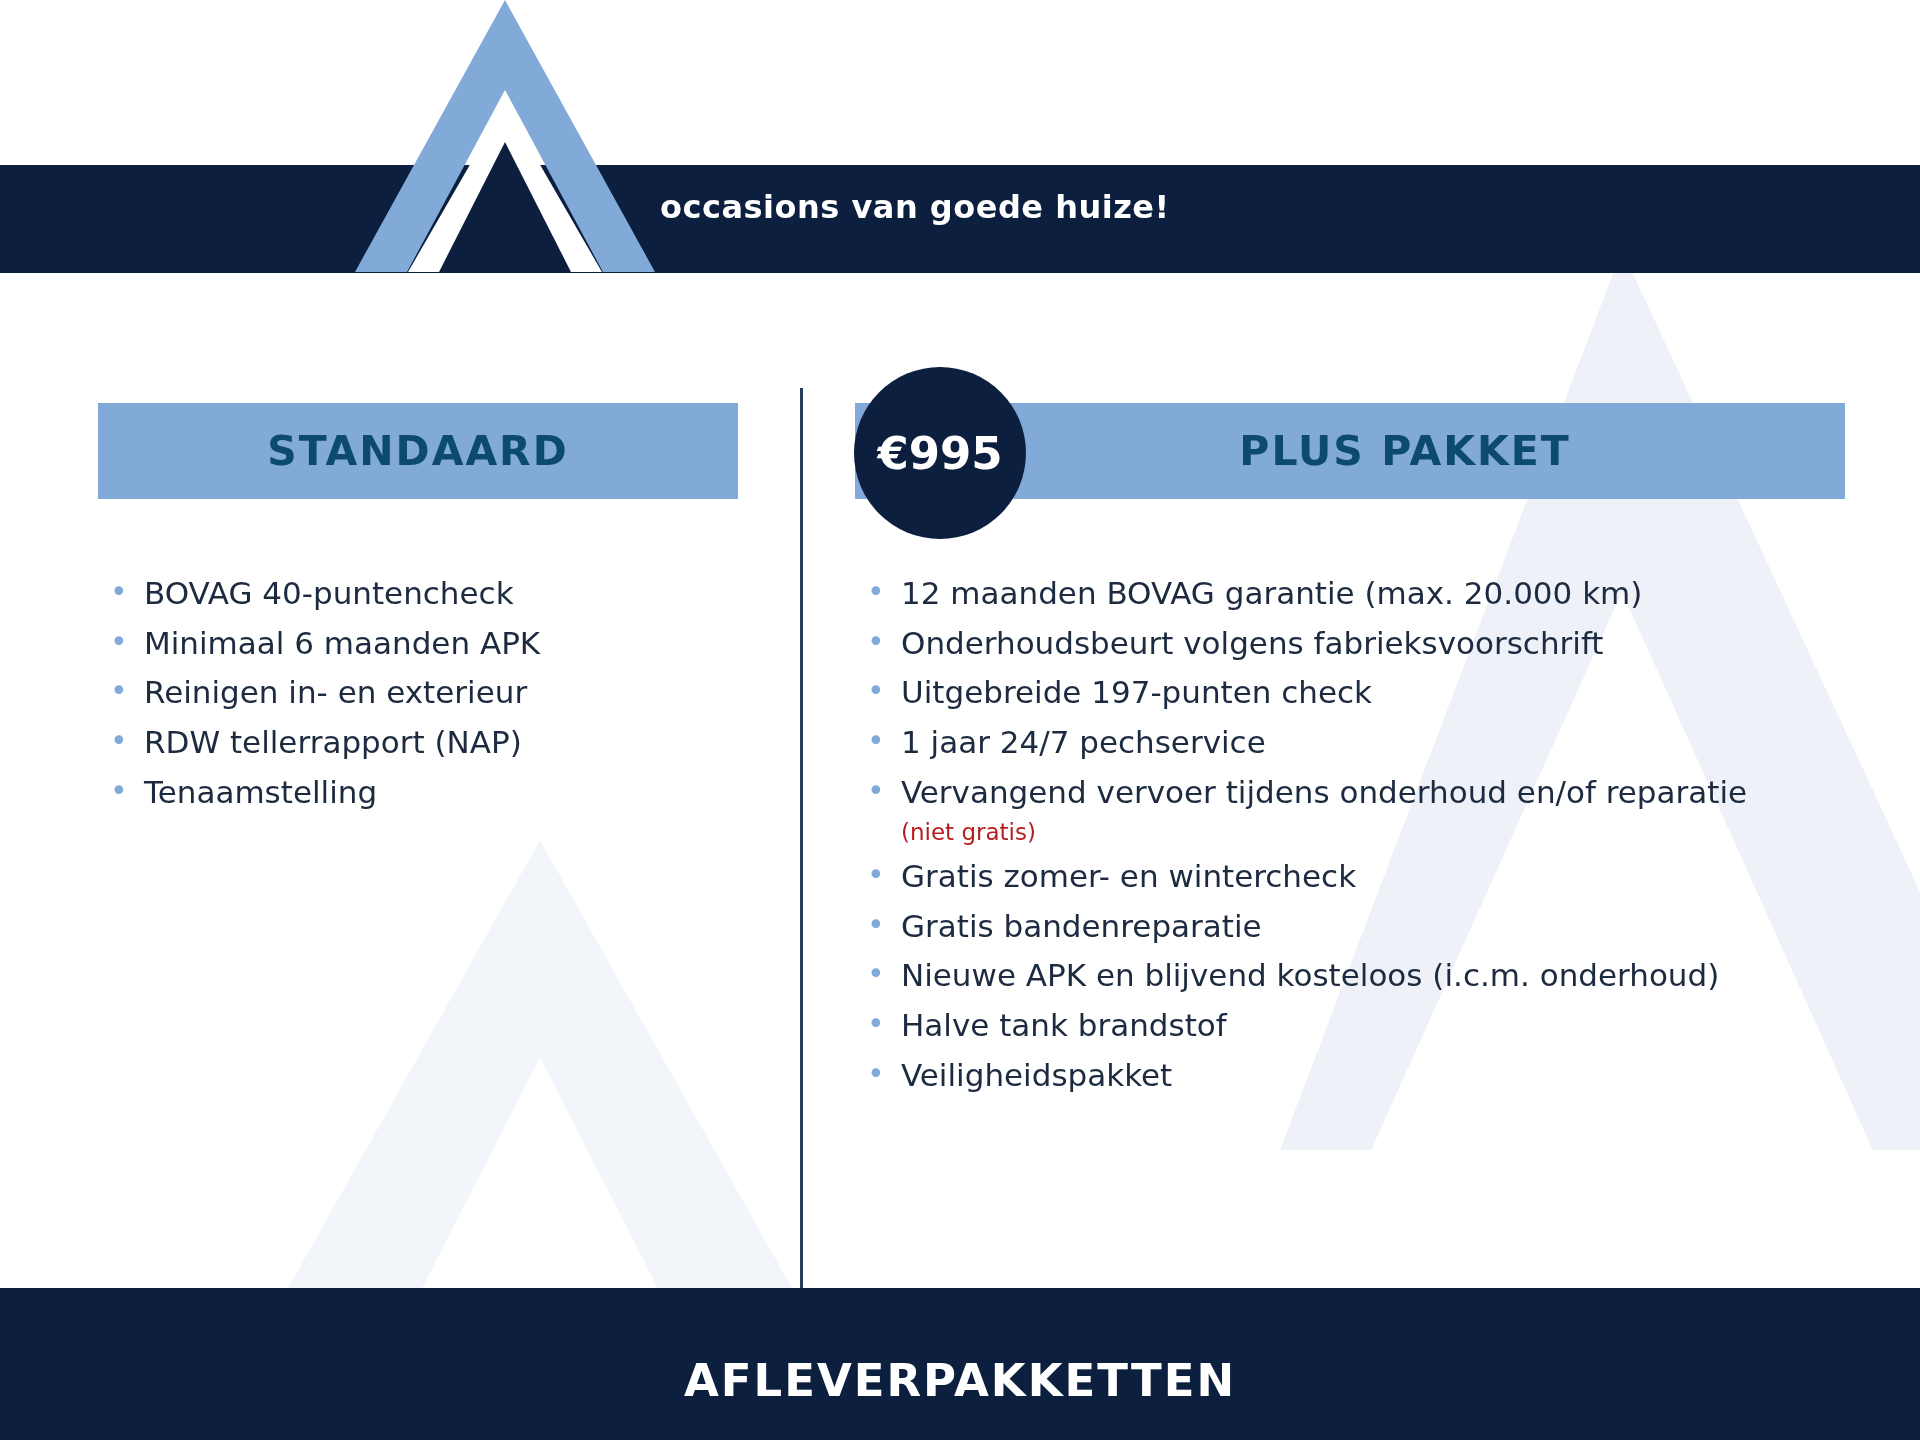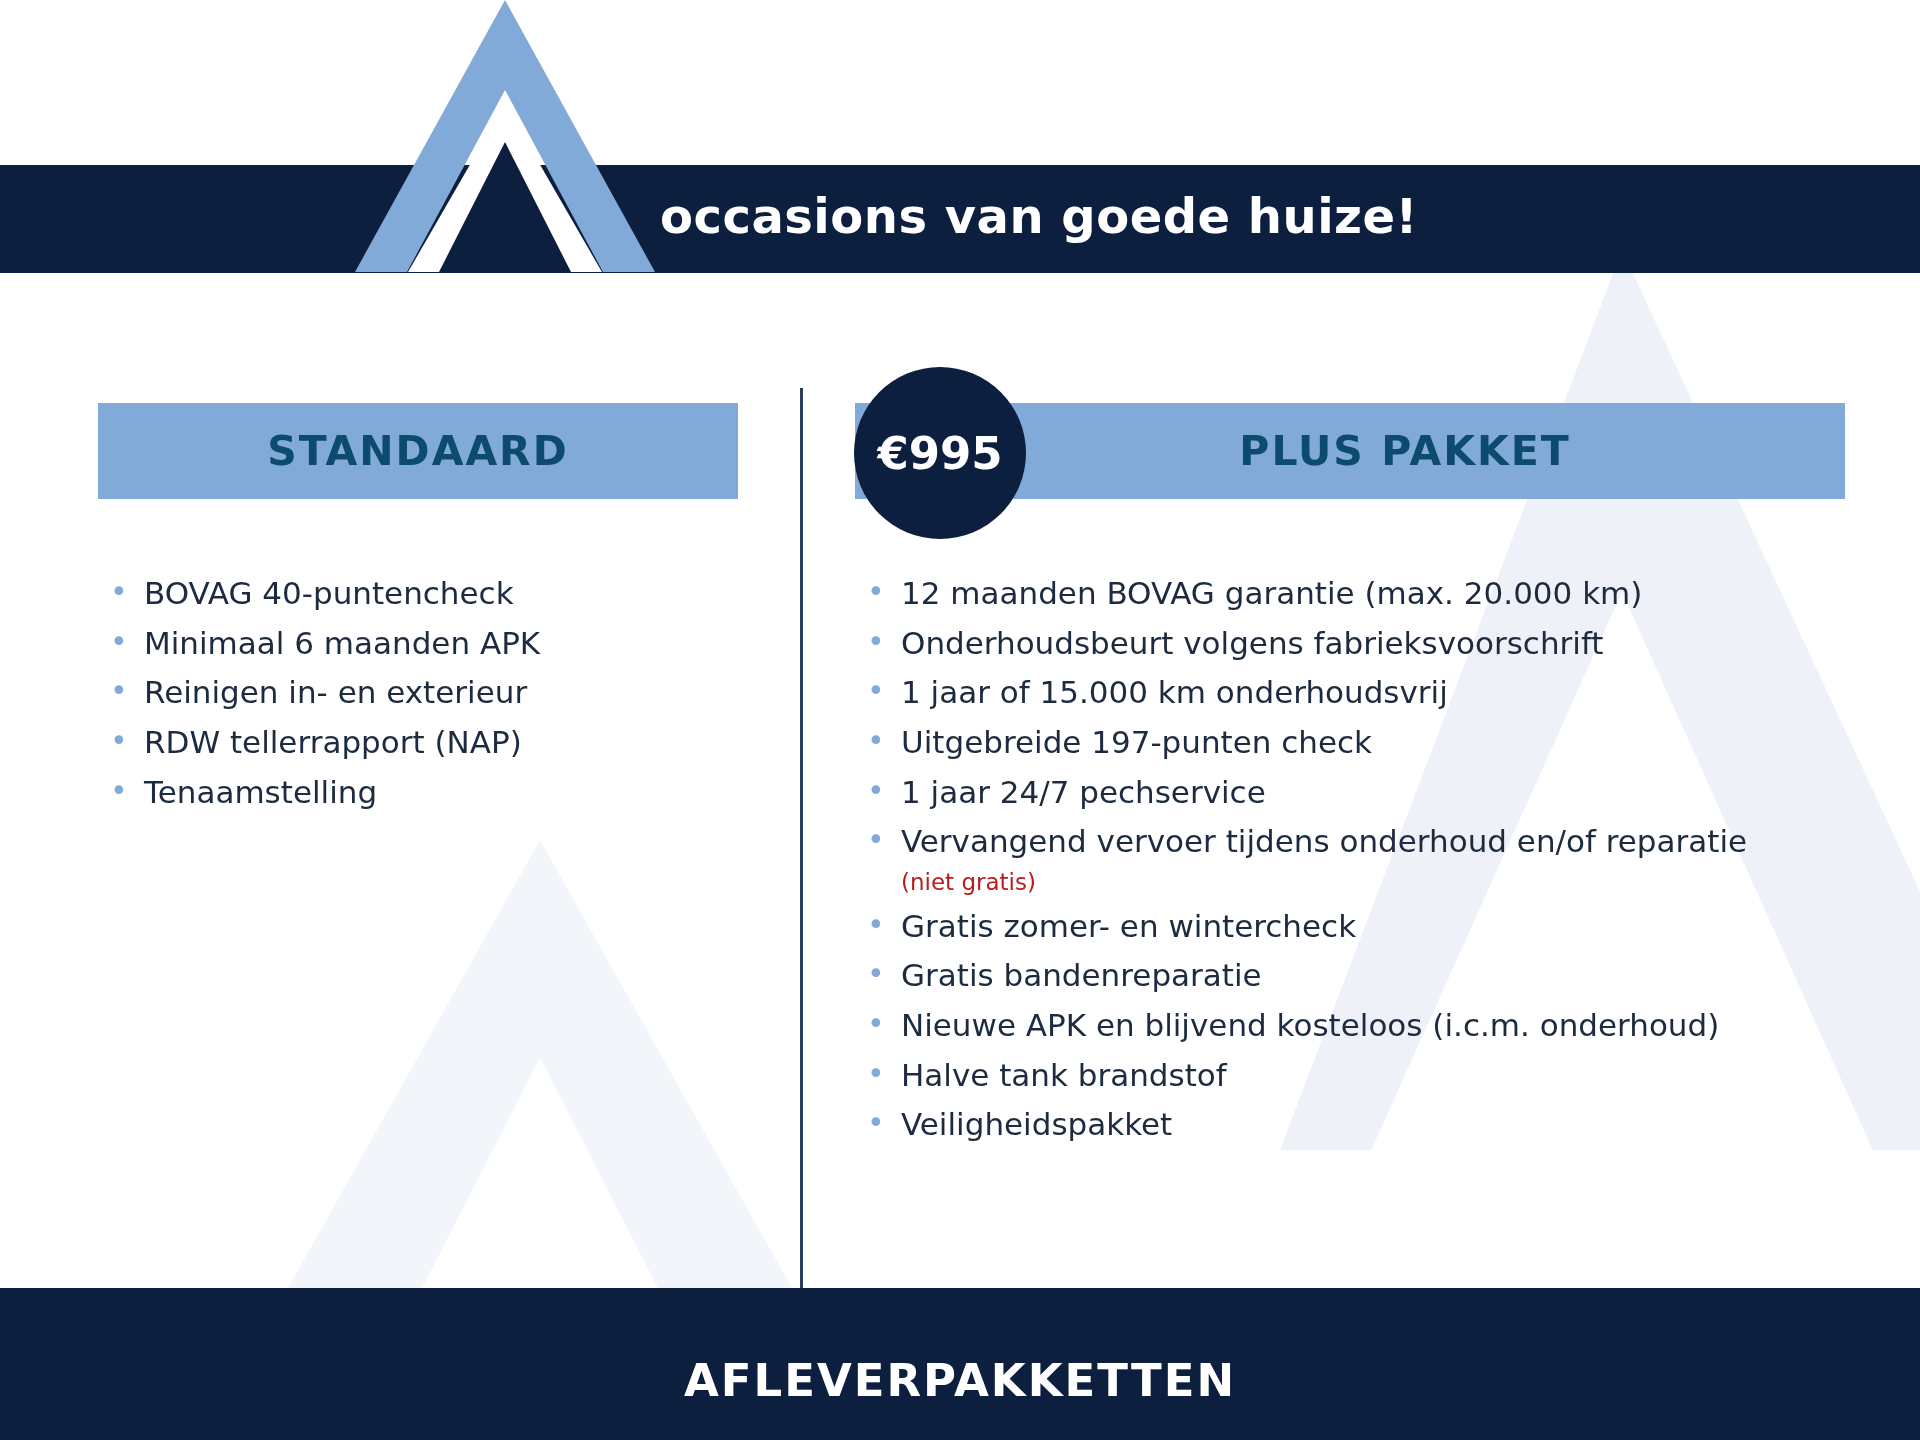--- a/index.html
+++ b/index.html
@@ -87,21 +87,21 @@
     top: 165px;
     width: 1920px;
     height: 108px;
     background: #0c1f3f;
     z-index: 2;
   }
   .tagline {
     position: absolute;
     left: 660px;
     top: 188px;
-    font-size: 48px;
+    font-size: 32px;
     font-weight: 800;
     color: #ffffff;
     letter-spacing: 0.5px;
     z-index: 5;
   }
 
   
   .content {
     position: absolute;
     left: 0;
@@ -264,21 +264,20 @@
     </div>
 
     <div class="col-plus">
       <div class="pkg-bar">
         <span class="pkg-bar-title">PLUS PAKKET</span>
       </div>
       <div class="price-badge">€995</div>
       <ul class="feature-list">
         <li>12 maanden BOVAG garantie (max. 20.000 km)</li>
         <li>Onderhoudsbeurt volgens fabrieksvoorschrift</li>
-        <li>1 jaar of 15.000 km onderhoudsvrij</li>
         <li>Uitgebreide 197-punten check</li>
         <li>1 jaar 24/7 pechservice</li>
         <li>
           <span>Vervangend vervoer tijdens onderhoud en/of reparatie</span>
           <span class="sub">(niet gratis)</span>
         </li>
         <li>Gratis zomer- en wintercheck</li>
         <li>Gratis bandenreparatie</li>
         <li>Nieuwe APK en blijvend kosteloos (i.c.m. onderhoud)</li>
         <li>Halve tank brandstof</li>

